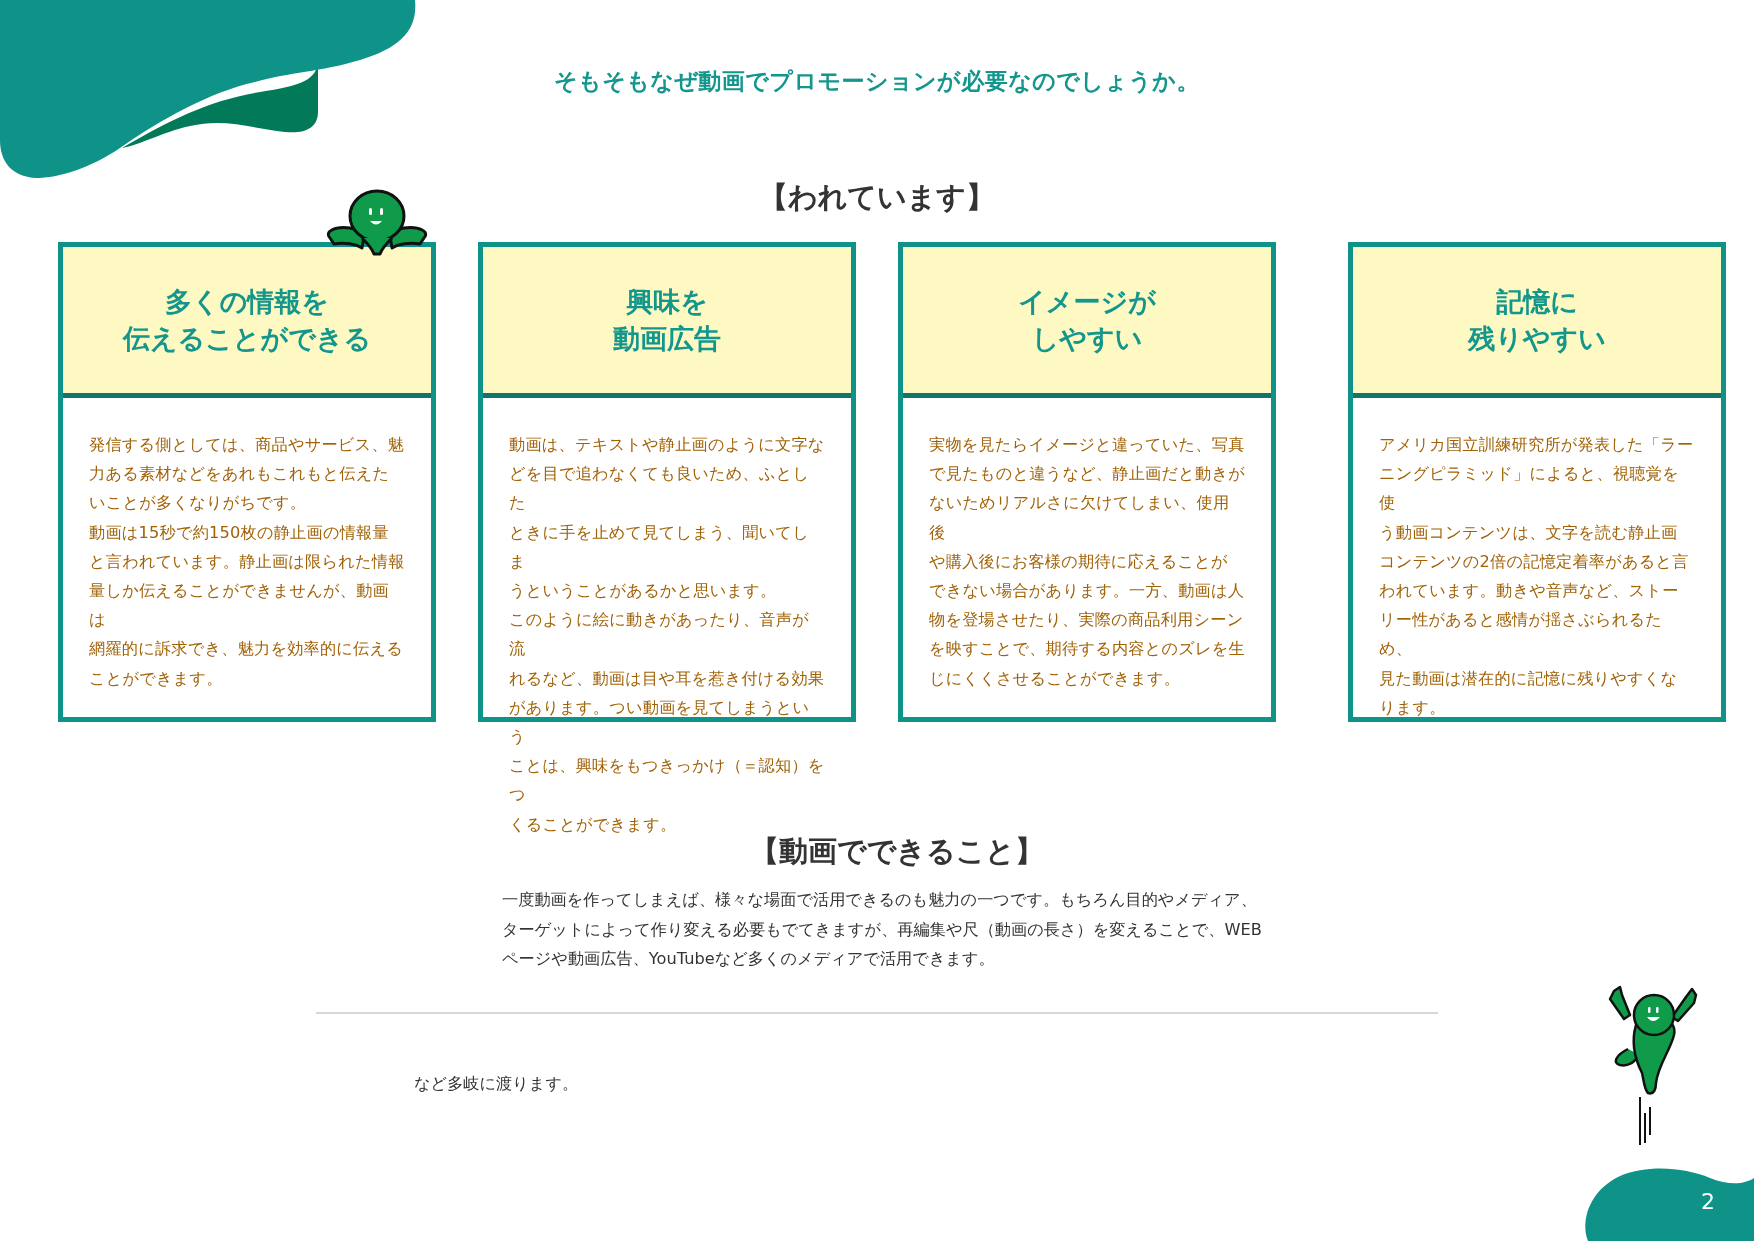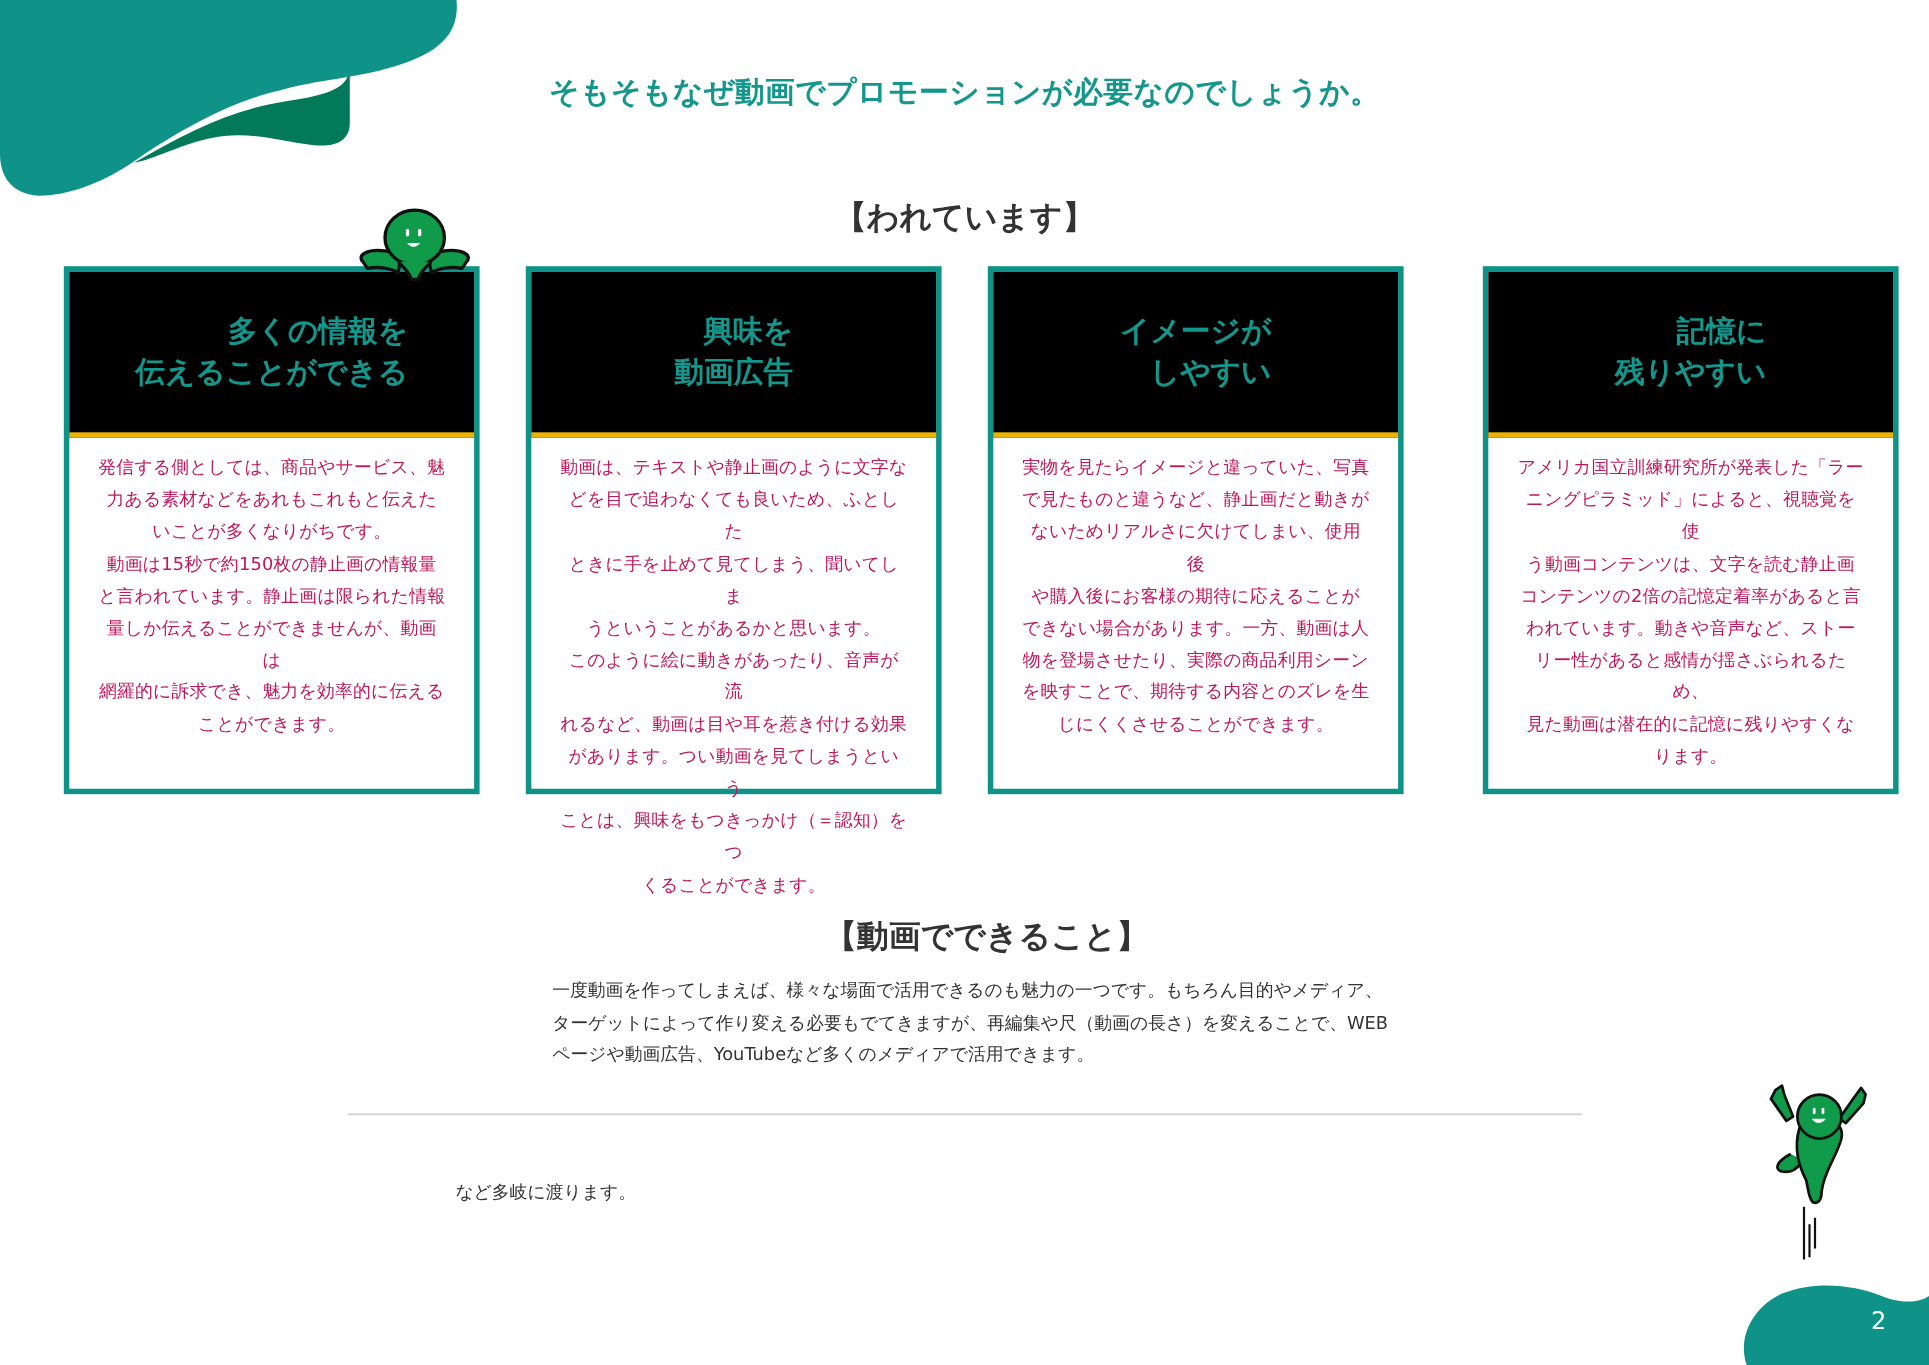--- a/index.html
+++ b/index.html
@@ -10,43 +10,43 @@
     color: #333333;
   }
   .blob-top { position: absolute; left: 0; top: 0; width: 450px; height: 200px; }
   .blob-bottom { position: absolute; right: 0; bottom: 0; width: 184px; height: 91px; }
   .page-num {
     position: absolute; right: 26px; bottom: 27px; width: 40px; text-align: center;
     color: #ffffff; font-size: 22px;
   }
   .headline {
     position: absolute; top: 66px; left: 0; width: 1754px; text-align: center;
-    color: #13968c; font-weight: bold; font-size: 27px; letter-spacing: 0.5px;
+    color: #13968c; font-weight: bold; font-size: 23px; letter-spacing: 0.5px;
   }
   .section-title {
     position: absolute; left: 0; width: 1754px; text-align: center;
     color: #333333; font-weight: bold; font-size: 29px;
   }
   .merit-title { top: 178px; }
   .cando-title { top: 832px; margin-left: 20px; }
   .cards { position: absolute; top: 242px; left: 58px; width: 1640px; height: 480px; }
   .card {
     position: absolute; top: 0; width: 368px; height: 470px;
     border: 5px solid #0f9389; background: #ffffff;
   }
   .card-head {
-    height: 146px; background: #000000; border-bottom: 5px solid #eab308;
-    display: flex; align-items: center; justify-content: center; text-align: right;
+    height: 146px; background: #fef9c3; border-bottom: 5px solid #0f766e;
+    display: flex; align-items: center; justify-content: center; text-align: center;
   }
   .card-title {
     color: #13968c; font-weight: bold; font-size: 27px; line-height: 37px; white-space: pre-line;
   }
   .card-body {
-    padding: 12px 26px 0 26px; font-size: 16.2px; line-height: 29.2px; color: #be185d;
-    white-space: pre-line; letter-spacing: 0.2px; text-align: center;
+    padding: 32px 26px 0 26px; font-size: 16.2px; line-height: 29.2px; color: #a16207;
+    white-space: pre-line; letter-spacing: 0.2px;
   }
   .mascot-peek { position: absolute; left: 322px; top: 188px; width: 110px; height: 70px; }
   .intro {
     position: absolute; top: 885px; left: 502px; width: 760px;
     font-size: 16.2px; line-height: 29.5px; color: #333333; white-space: pre-line;
   }
   .divider { position: absolute; top: 1012px; left: 316px; width: 1122px; height: 2px; background: #d5d8db; }
   .examples {
     position: absolute; top: 1039px; left: 414px; width: 920px;
     font-size: 16.2px; line-height: 29.5px; color: #333333; white-space: pre-line;

